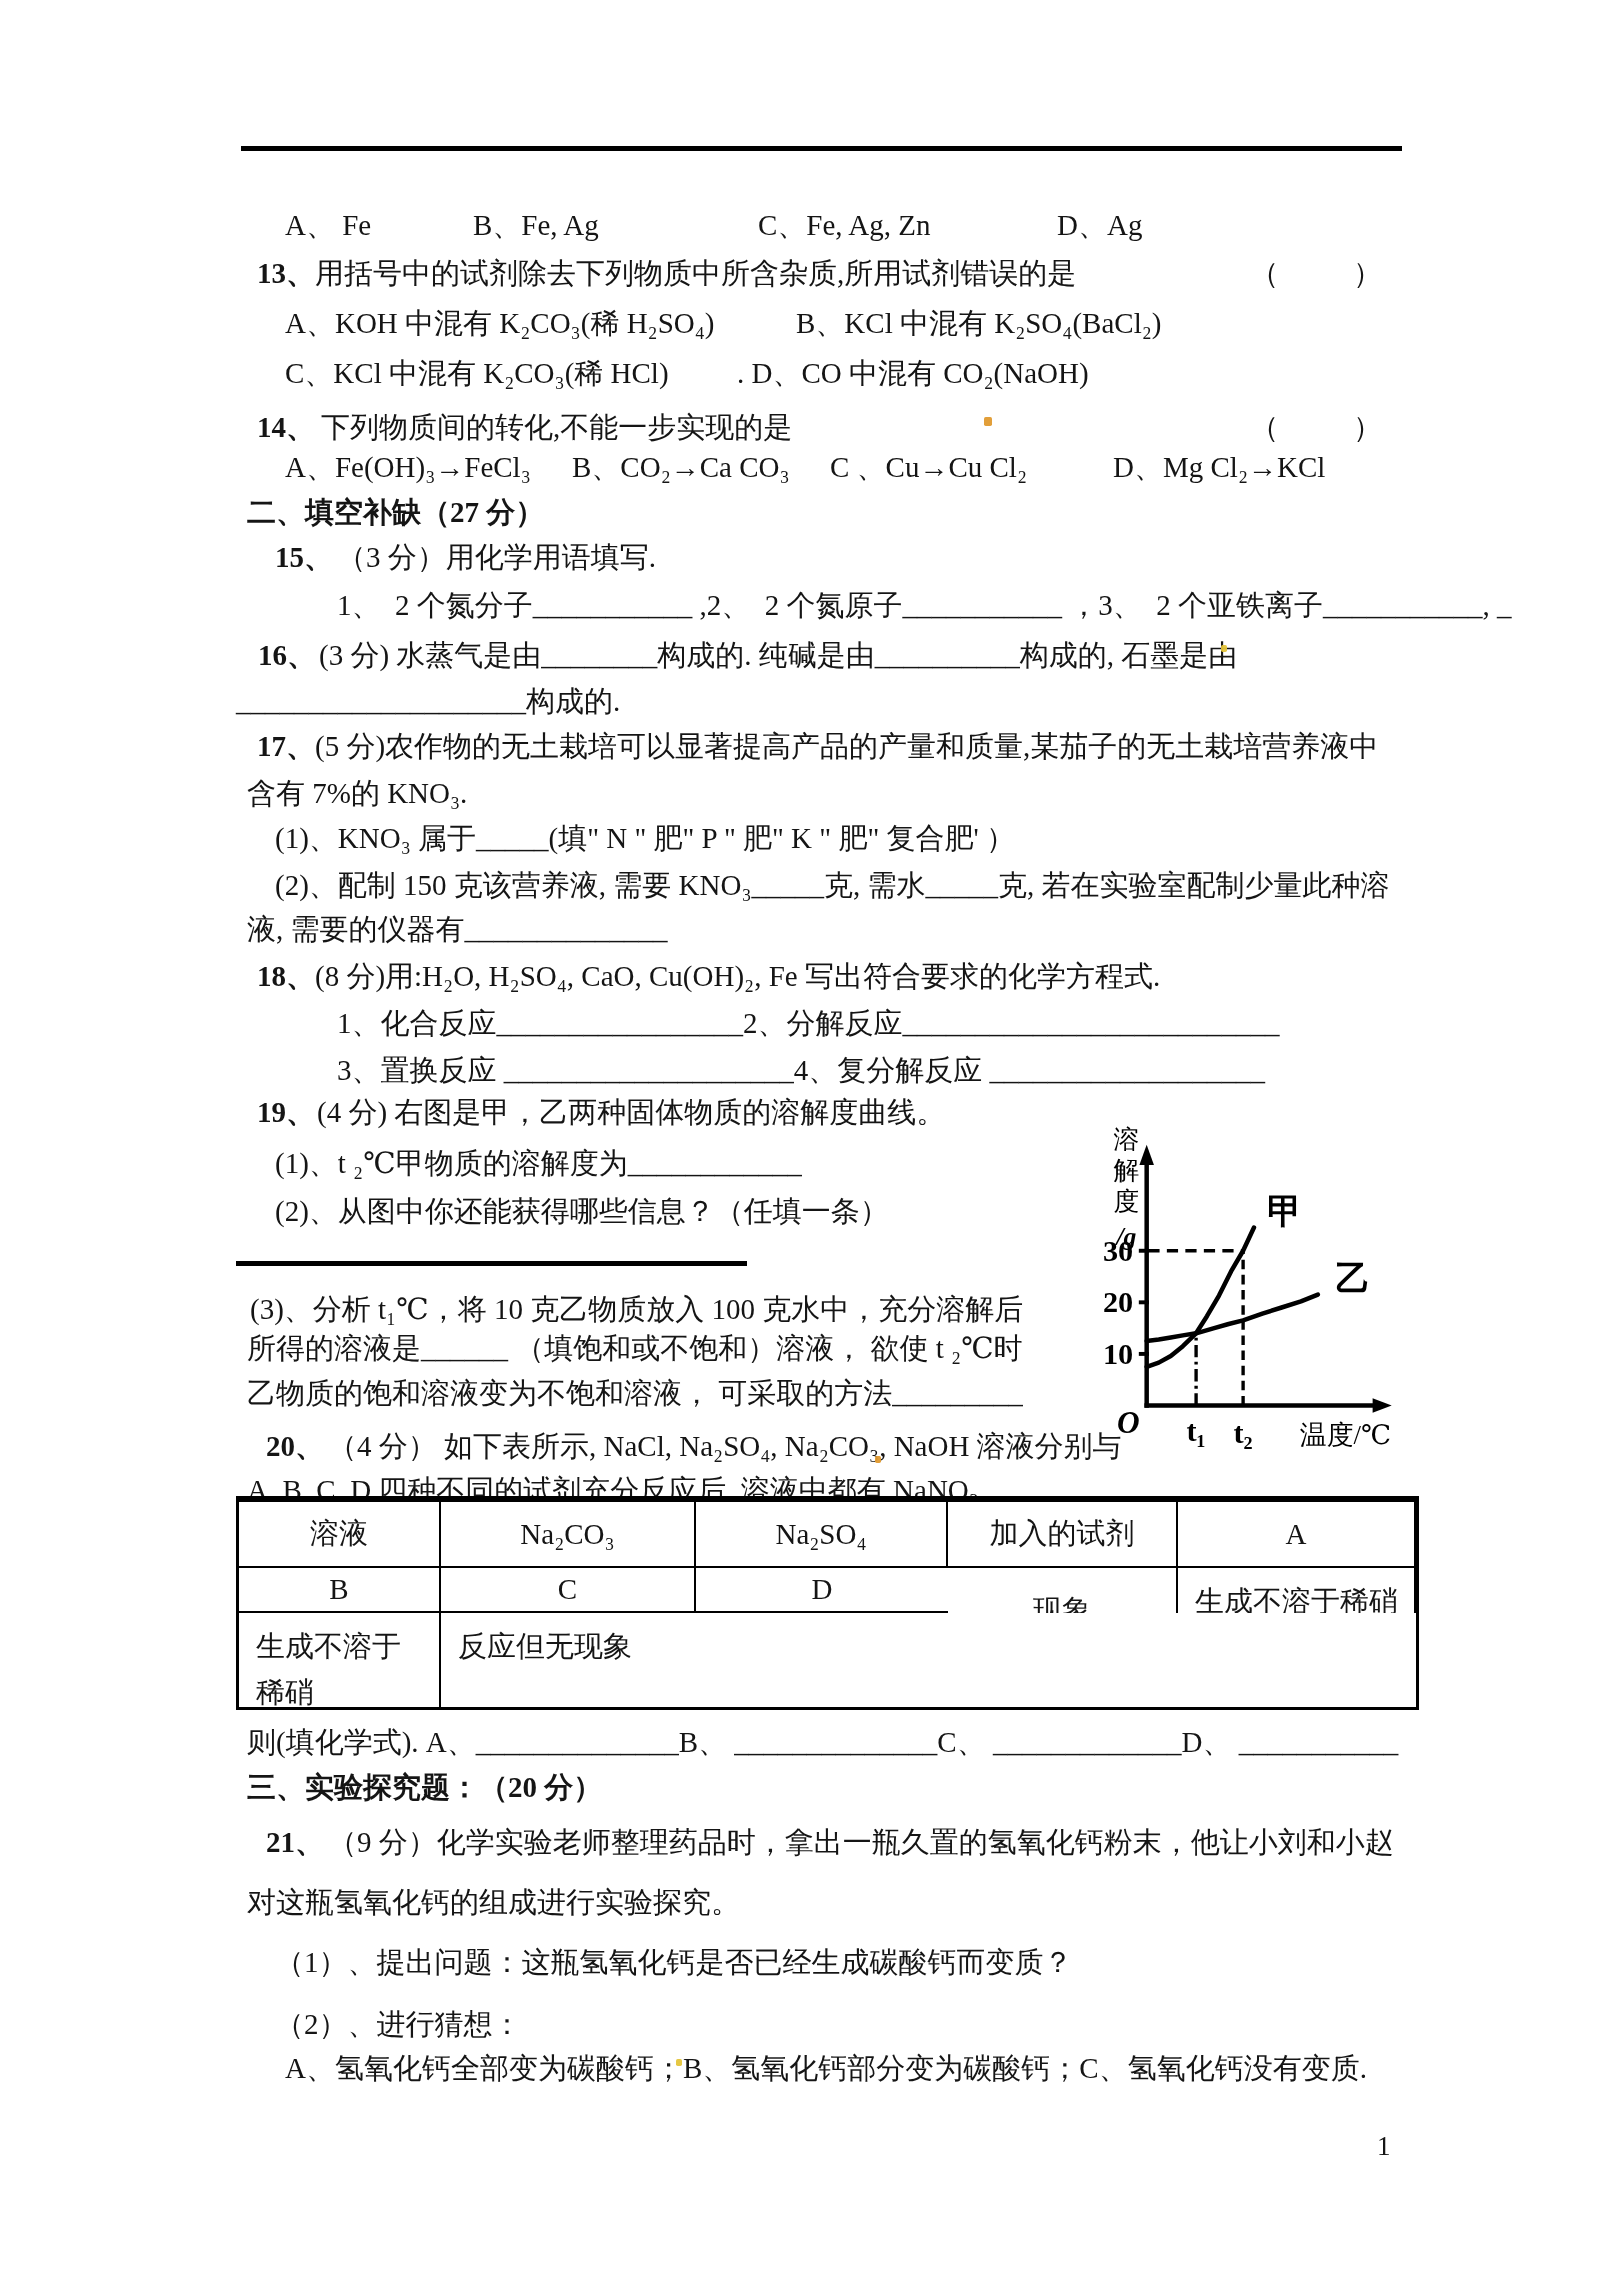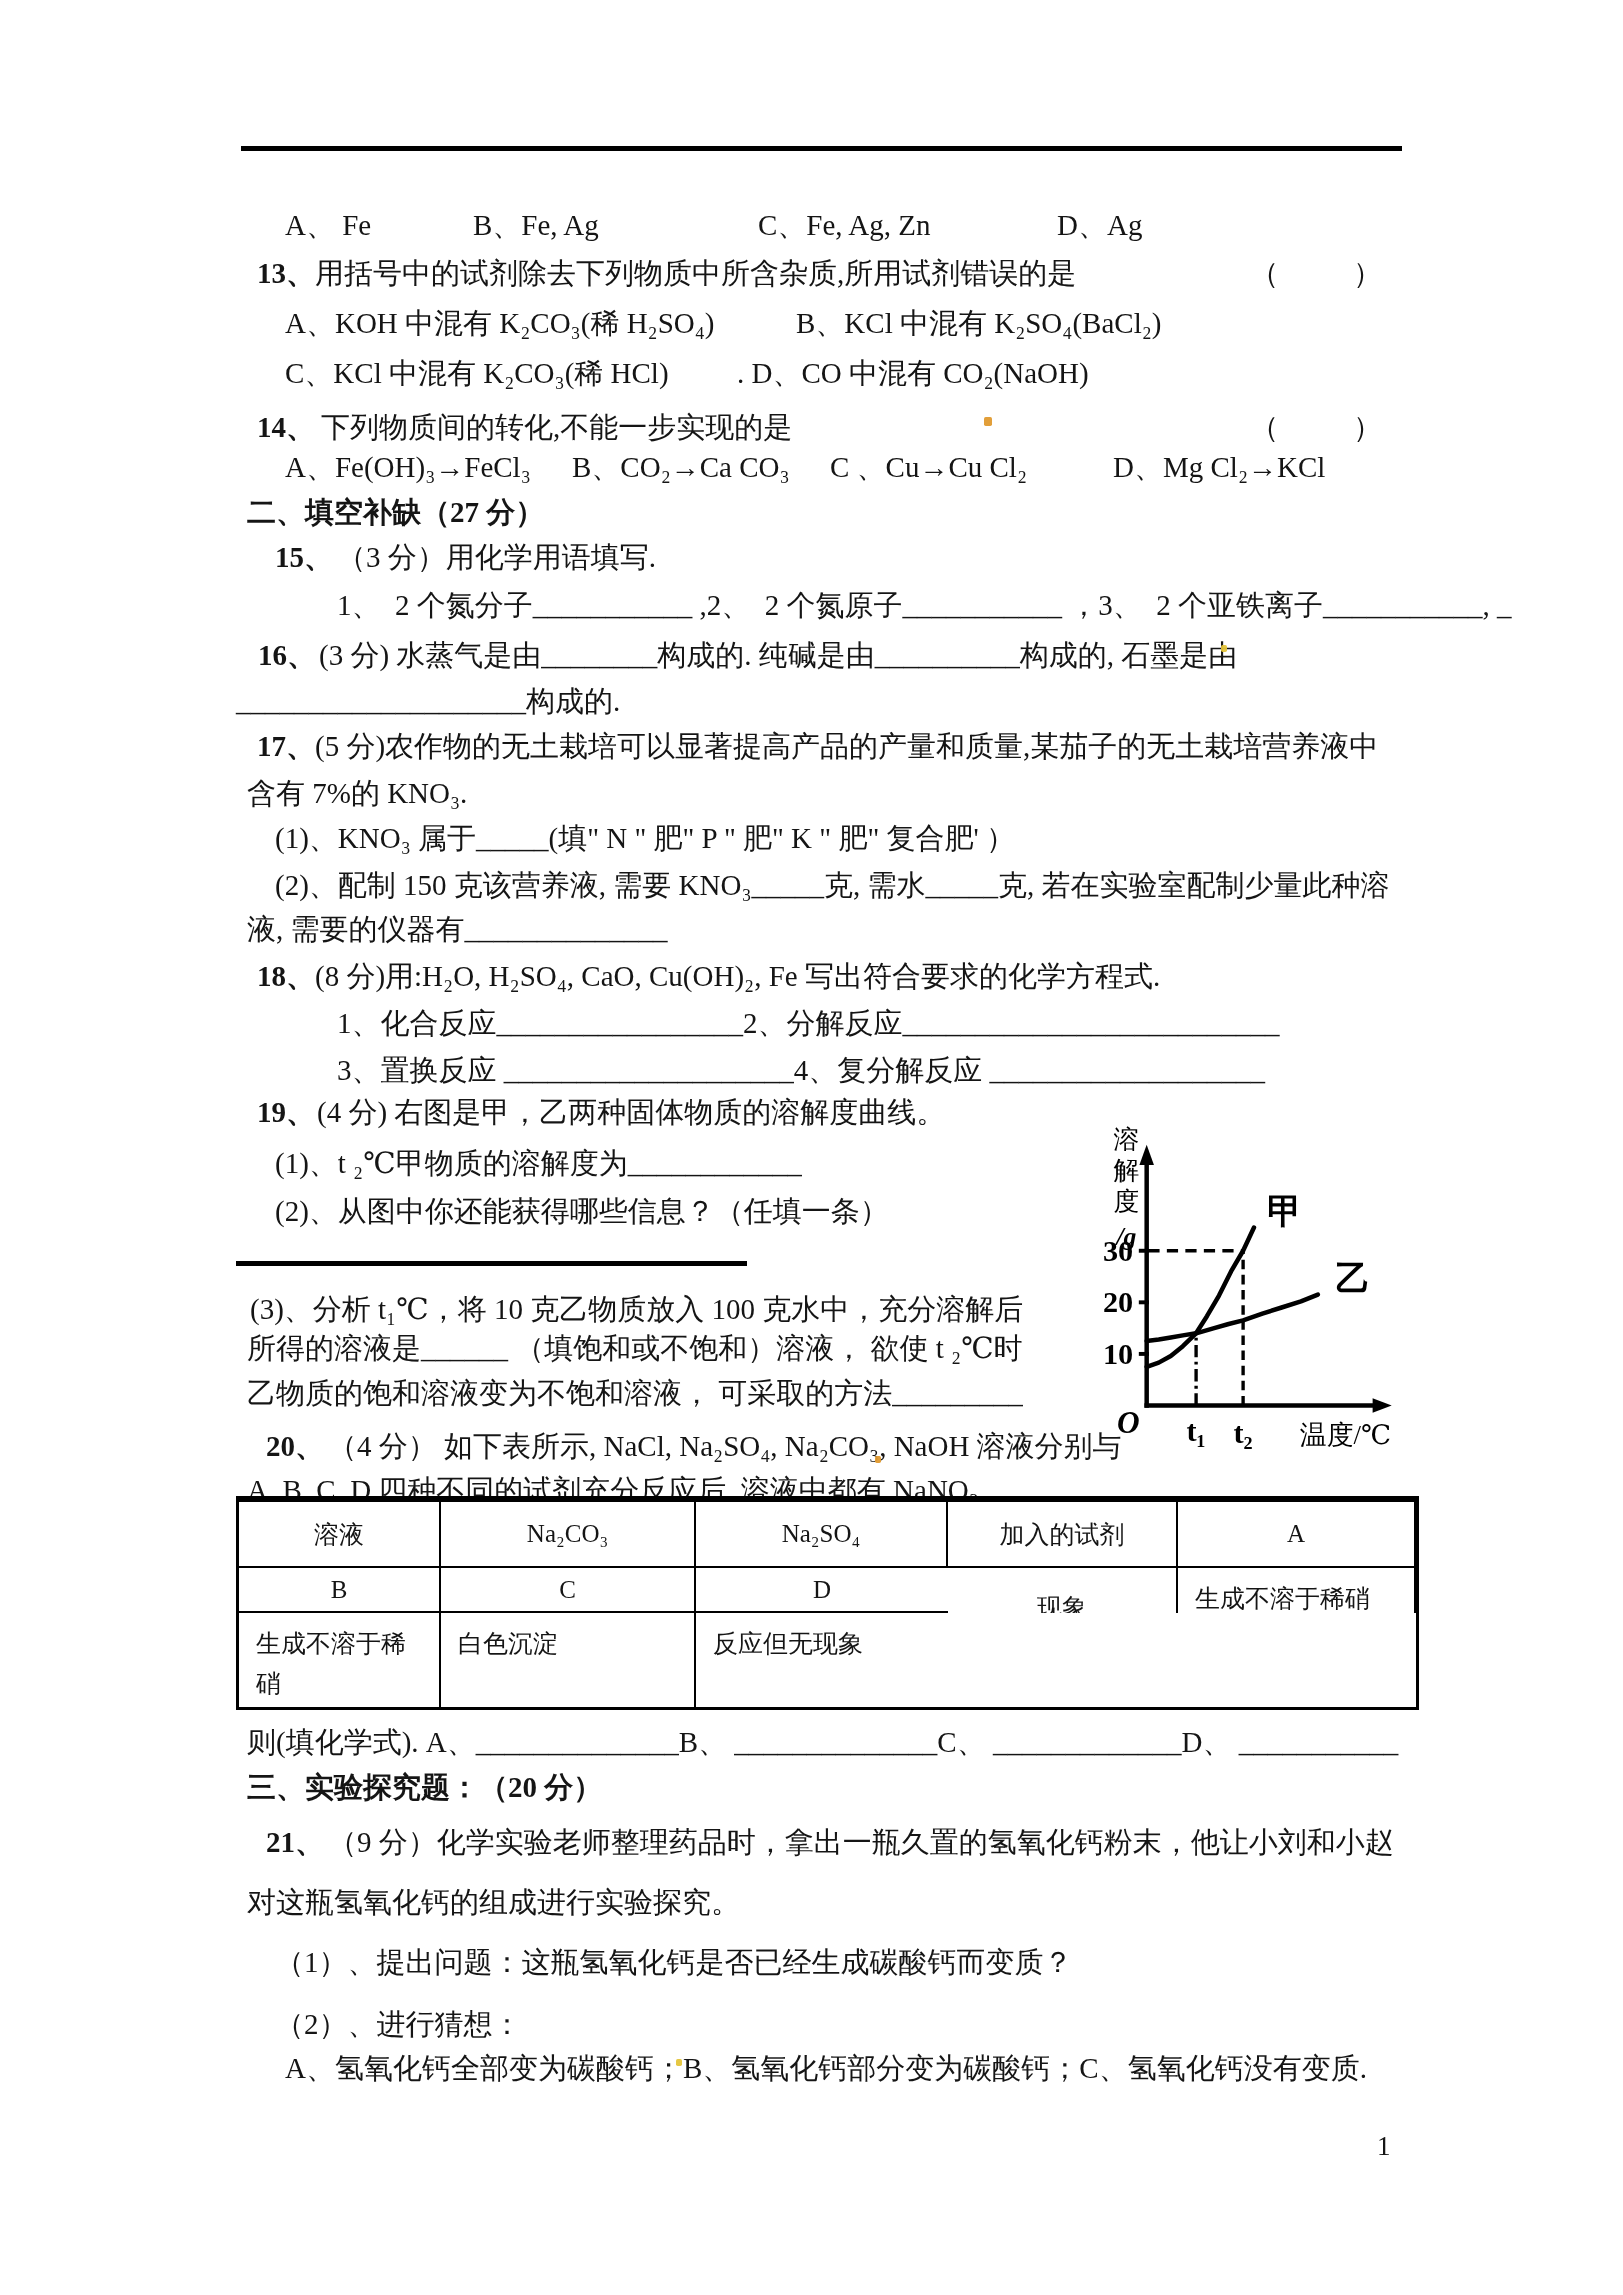--- a/index.html
+++ b/index.html
@@ -5,21 +5,21 @@
   html,body{margin:0;padding:0;}
   body{
     width:1623px;height:2295px;position:relative;background:#ffffff;
     font-family:"Liberation Serif","DejaVu Serif",serif;color:#151515;
     overflow:hidden;
   }
   .seg{position:absolute;white-space:pre;font-size:29px;line-height:1.15;letter-spacing:0px;}
   .b{font-weight:bold;}
   .rule{position:absolute;background:#000;}
   #table-grid{position:absolute;display:grid;border:3.4px solid #000;border-top-width:6.2px;background:#fff;box-sizing:border-box;}
-  .tcell{border-right:2.8px solid #000;border-bottom:2.8px solid #000;font-size:25px;box-sizing:border-box;overflow:hidden;}
+  .tcell{border-right:2.8px solid #000;border-bottom:2.8px solid #000;font-size:29px;box-sizing:border-box;overflow:hidden;}
   .tcell.last-col{border-right:none;}
   .tcell.last-row{border-bottom:none;}
   .tcell.center{display:flex;align-items:center;justify-content:center;}
   .tcell.topleft{padding:11.2px 14.6px 0 17px;line-height:1.58;white-space:pre-line;}
   .tcell.topcenter{padding-top:23px;text-align:center;}
   #chart-box{position:absolute;}
   .artifact{position:absolute;border-radius:1.7px;opacity:.95;}
   #page-number{position:absolute;font-size:27px;}
   svg text{font-family:"Liberation Serif","DejaVu Serif",serif;}
 </style>
@@ -94,21 +94,20 @@
     <div class="tcell center">加入的试剂</div>
     <div class="tcell center">A</div>
     <div class="tcell center">B</div>
     <div class="tcell center">C</div>
     <div class="tcell last-col center">D</div>
     <div class="tcell last-row topcenter">现象</div>
     <div class="tcell last-row topleft">生成不溶于稀硝
 酸的白色沉淀</div>
     <div class="tcell last-row topleft">生成不溶于稀硝
 酸的白色沉淀</div>
-    <div class="tcell last-row topleft">白色沉淀</div>
     <div class="tcell last-col last-row topleft">反应但无现象</div>
   </div>
 <div id="chart-box" style="left:1082px;top:1119px;width:348px;height:342px;">
   <svg id="chart-svg" width="348" height="342" viewBox="0 0 620 610">
       <line x1="115" y1="70" x2="115" y2="515" stroke="#000" stroke-width="8"></line>
       <line x1="111" y1="511" x2="530" y2="511" stroke="#000" stroke-width="8"></line>
       <polygon points="115,46 102,82 128,82" fill="#000"></polygon>
       <polygon points="552,511 518,498 518,524" fill="#000"></polygon>
       <line x1="101" y1="235" x2="119" y2="235" stroke="#000" stroke-width="7"></line>
       <text x="91" y="253" text-anchor="end" font-size="54" font-weight="bold">30</text>

